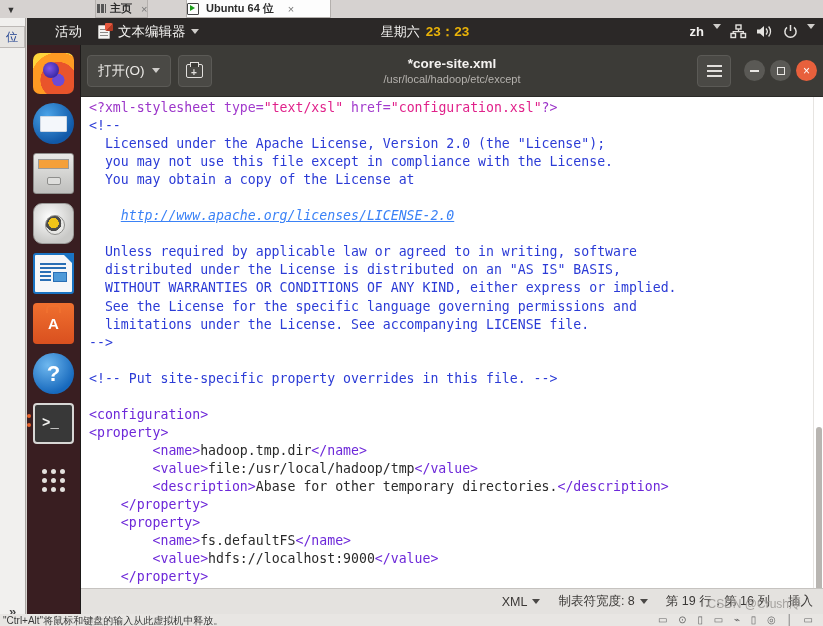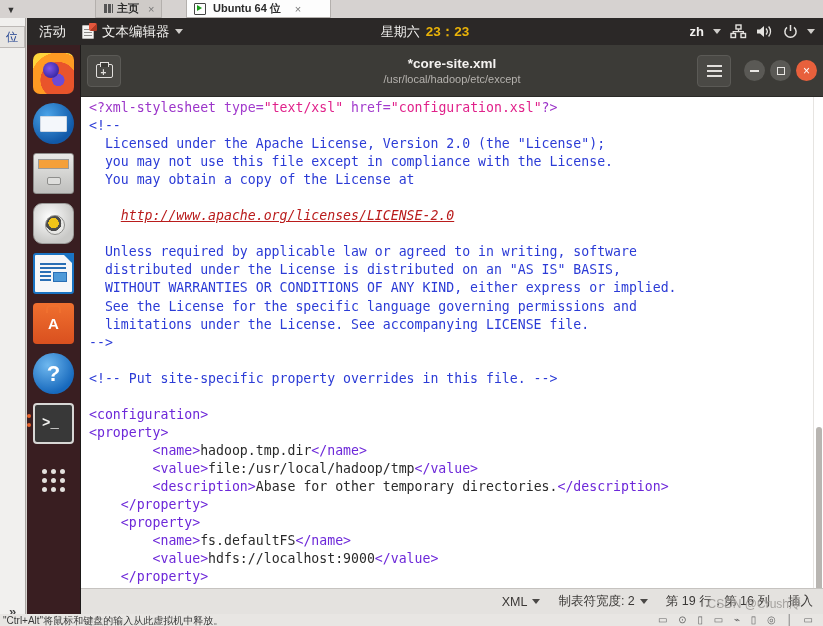--- a/index.html
+++ b/index.html
@@ -12,21 +12,21 @@
   }
 
   
   #host-tabstrip {
     position:absolute; left:0; top:0; width:823px; height:18px;
     background:#d6d2d0; overflow:hidden;
   }
   .host-tab {
     position:absolute; top:0; height:18px;
     display:flex; align-items:center; gap:3px;
-    padding:0 7px; font-size:11px; font-weight:bold; color:#2b2b2b;
+    padding:0 0; font-size:11px; font-weight:bold; color:#2b2b2b;
     white-space:nowrap;
   }
   .host-tab.inactive { left:95px; background:#cfcbc8; border:1px solid #b4b0ad; border-top:none; }
   .host-tab.active   { left:186px; background:#fdfdfd; border:1px solid #b4b0ad; border-top:none; width:145px;gap:8px; }
   .host-tab .tclose { color:#777; font-weight:normal; margin-left:6px; font-size:11px; }
   .tab-ico { width:11px; height:11px; display:inline-block; position:relative; }
   .tab-ico.grid::before{
     content:""; position:absolute; inset:1px;
     background:
       linear-gradient(#555,#555) 0 0/3px 9px no-repeat,
@@ -76,28 +76,28 @@
     position:absolute; left:27px; top:18px; width:796px; height:596px;
     background:#2c0d11; overflow:hidden;
   }
 
   
   #topbar {
     position:absolute; left:0; top:0; width:796px; height:27px;
     background:#2b2827; color:#e8e6e3;
     display:flex; align-items:center; font-size:13px;
   }
-  #activities { padding:0 9px 0 12px; font-size:13.5px; color:#f2f1ef; }
+  #activities { padding:0 9px 0 28px; font-size:13.5px; color:#f2f1ef; }
   #app-menu { display:flex; align-items:center; gap:5px; padding:0 6px; }
   #app-menu .am-label { font-size:13.5px; color:#f2f1ef; }
   .caret-dn { width:0;height:0;border-left:4px solid transparent;border-right:4px solid transparent;border-top:5px solid #cfcdca; }
   #clock { position:absolute; left:50%; transform:translateX(-50%); display:flex; align-items:flex-start; gap:6px; }
   #clock .day { font-size:13px; color:#f2f1ef; }
   #clock .time { font-size:13.5px; font-weight:bold; color:#eab308; }
-  #tray { position:absolute; right:8px; display:flex; align-items:center; gap:9px; }
+  #tray { position:absolute; right:8px; display:flex; align-items:flex-start; gap:9px; }
   #tray .zh { font-size:13px; color:#f2f1ef; font-weight:bold; }
 
   
   .editor-ico { width:16px;height:16px;position:relative;display:inline-block; }
   .editor-ico .pad { position:absolute; left:1px; top:1px; width:12px;height:14px; background:#f4f3f1; border:1px solid #b9b7b4; border-radius:1px; }
   .editor-ico .ln { position:absolute; left:3px; width:8px;height:1px; background:#8d8b88; }
   .editor-ico .pen { position:absolute; right:0; top:-1px; width:8px; height:8px;
       background:linear-gradient(135deg,#e4573d 55%, #b03a24 55%); transform:rotate(0deg); border-radius:1px 2px 1px 2px; }
 
   
@@ -206,21 +206,21 @@
     font-size:13.2px; line-height:18.05px;
     padding:2px 0 0 8px;
     white-space:pre;
     color:#2a2a2a;
     overflow:hidden;
   }
   #code .pi     { color:#9b34c9; }
   #code .attr   { color:#a23bcd; }
   #code .str    { color:#e0218a; }
   #code .cmt    { color:#2b3bd6; }
-  #code .lnk    { color:#b91c1c; text-decoration:underline; font-style:italic; }
+  #code .lnk    { color:#3b82f6; text-decoration:underline; font-style:italic; }
   #code .tag    { color:#6d28d9; }
   #code .txt    { color:#2a2a2a; }
   #vscroll {
     width:10px; background:#fff; position:relative; border-left:1px solid #e6e4e1;
   }
   #vthumb { position:absolute; left:2px; width:6px; top:330px; height:190px; background:#b8b5b1; border-radius:3px; }
 
   
   #statusbar {
     height:26px; background:#e4e2df; border-top:1px solid #c6c3c0;
@@ -352,20 +352,24 @@
         <span class="dot" style="left:9px;top:28px"></span>
           <span class="dot" style="left:18px;top:28px"></span>
           <span class="dot" style="left:27px;top:28px"></span>
       </span>
     </div>
   </div>
 
   <div id="gedit">
 
     <div id="headerbar">
+      <div class="hb-btn">
+        <span>打开(O)</span>
+        <span class="caret-dn"></span>
+      </div>
       <div class="hb-btn icon-only">
         <span class="saveas-ico">
           <span class="body"></span>
             <span class="cap"></span>
             <span class="plus">+</span>
         </span>
       </div>
 
       <div id="title-wrap">
         <div id="win-title">*core-site.xml</div>
@@ -400,21 +404,21 @@
         <div id="vthumb"></div>
       </div>
     </div>
 
     <div id="statusbar">
       <div class="sb-item">
         <span>XML</span>
         <span class="caret-sm"></span>
       </div>
       <div class="sb-item">
-        <span>制表符宽度: 2</span>
+        <span>制表符宽度: 8</span>
         <span class="caret-sm"></span>
       </div>
       <div class="sb-item">
         <span>第 19 行，第 16 列</span>
       </div>
       <div class="sb-item">
         <span>插入</span>
       </div>
       <div id="watermark">CSDN @Crush冷</div>
     </div>

